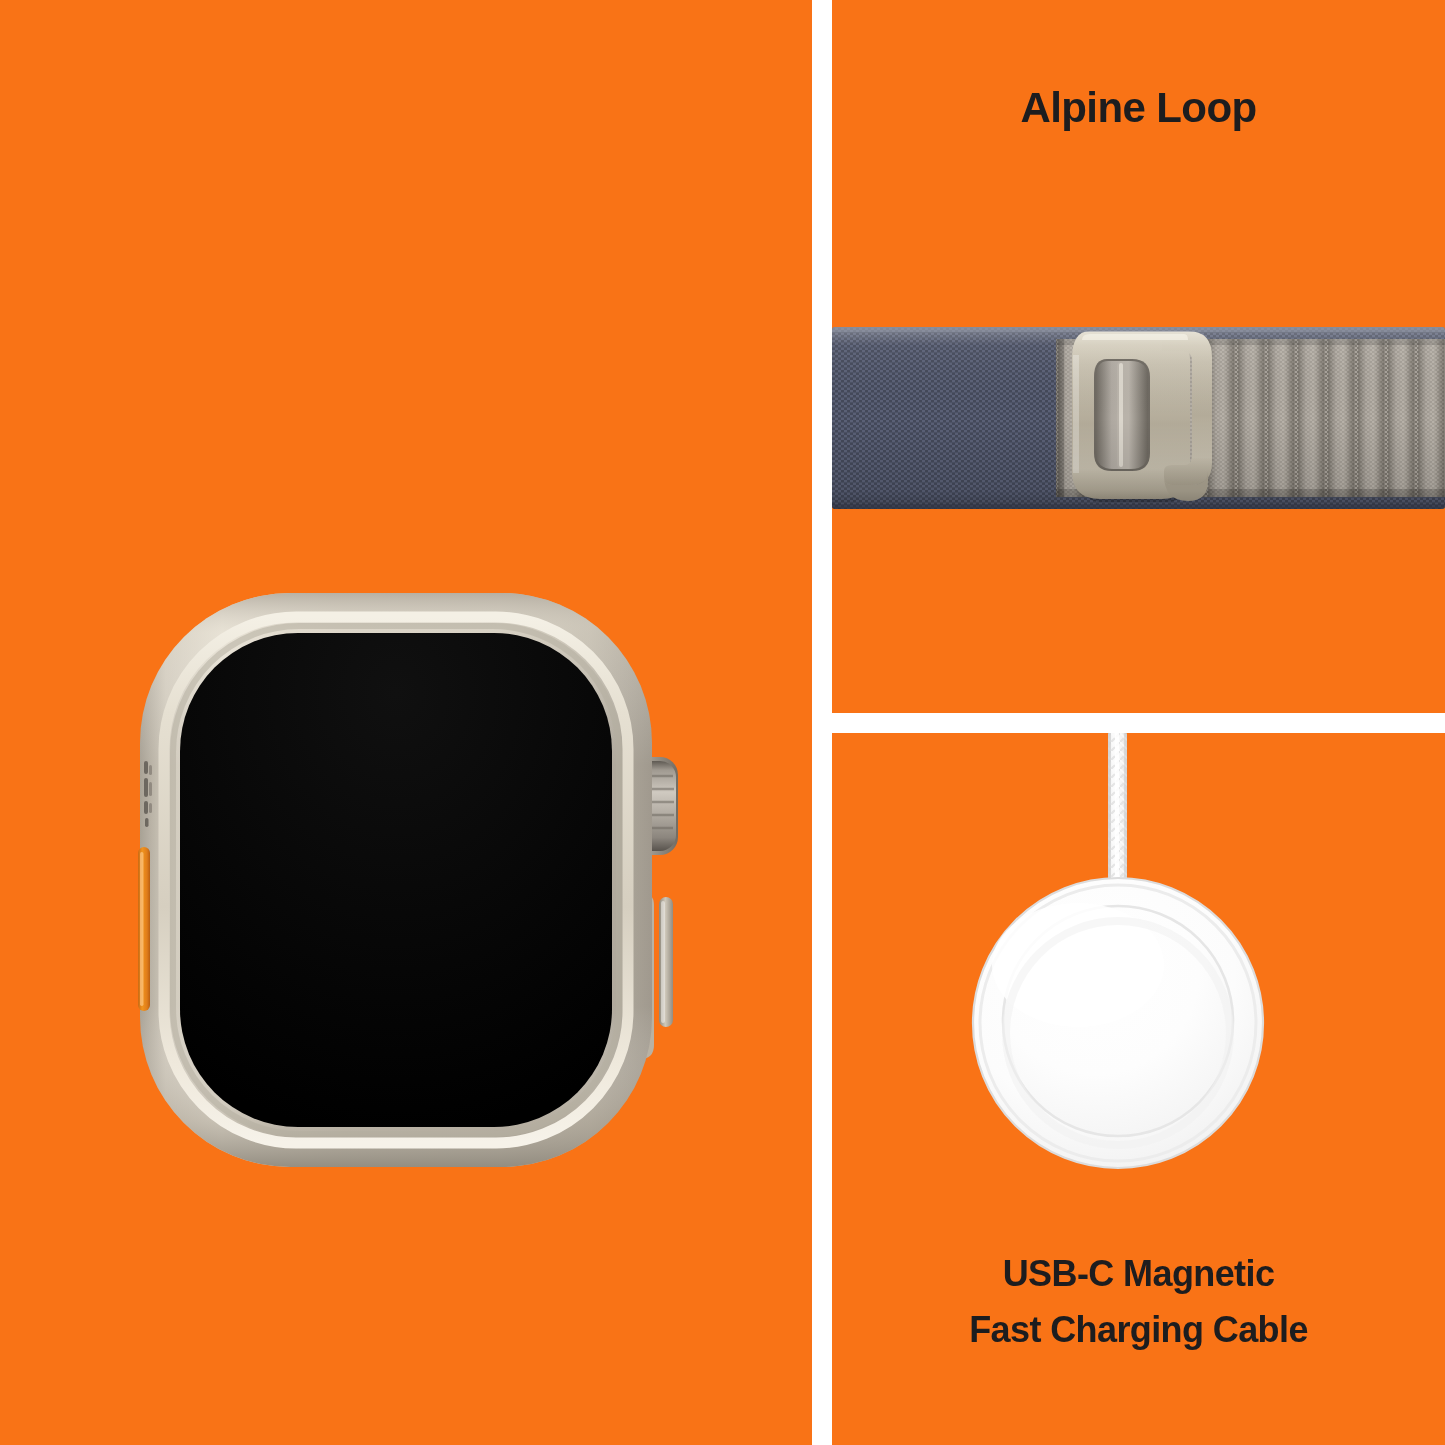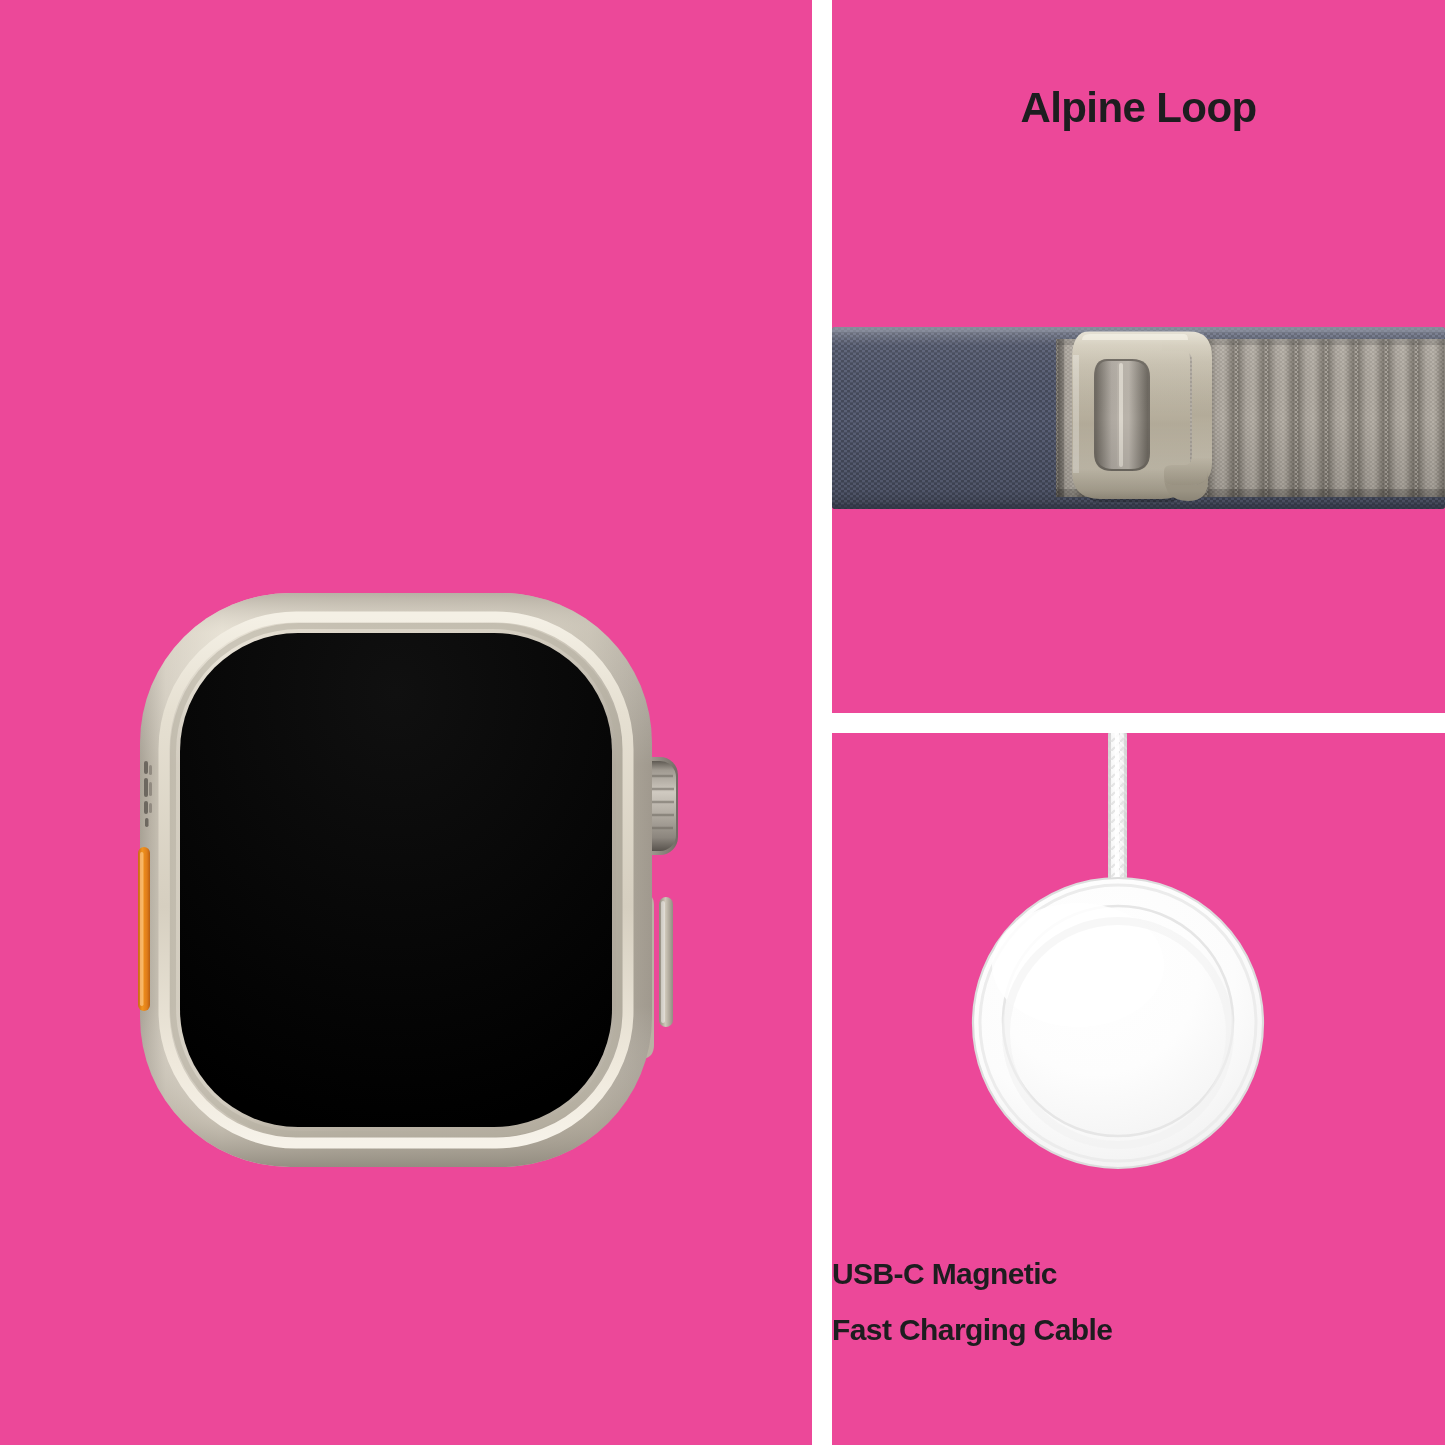--- a/index.html
+++ b/index.html
@@ -14,21 +14,21 @@
     height: 1445px;
     background: #ffffff;
     overflow: hidden;
     font-family: "Liberation Sans", "DejaVu Sans", sans-serif;
     -webkit-font-smoothing: antialiased;
   }
 
   
   .panel {
     position: absolute;
-    background: #ec4899;
+    background: #f97316;
     overflow: hidden;
   }
   #panel-left   { left: 0px;   top: 0px;   width: 812px; height: 1445px; }
   #panel-band   { left: 832px; top: 0px;   width: 613px; height: 713px; }
   #panel-cable  { left: 832px; top: 733px; width: 613px; height: 712px; }
 
   
   .title {
     position: absolute;
     left: 0;
@@ -52,22 +52,22 @@
     font-weight: 700;
     line-height: 52px;
     letter-spacing: -0.6px;
     color: #1d1d1f;
   }
   .caption-bottom {
     position: absolute;
     left: 0;
     width: 613px;
     top: 513px;
-    text-align: left;
-    font-size: 30px;
+    text-align: center;
+    font-size: 36px;
     font-weight: 700;
     line-height: 56px;
     letter-spacing: -0.6px;
     color: #1d1d1f;
     white-space: pre-line;
   }
 
   
   #watch-wrap {
     position: absolute;

